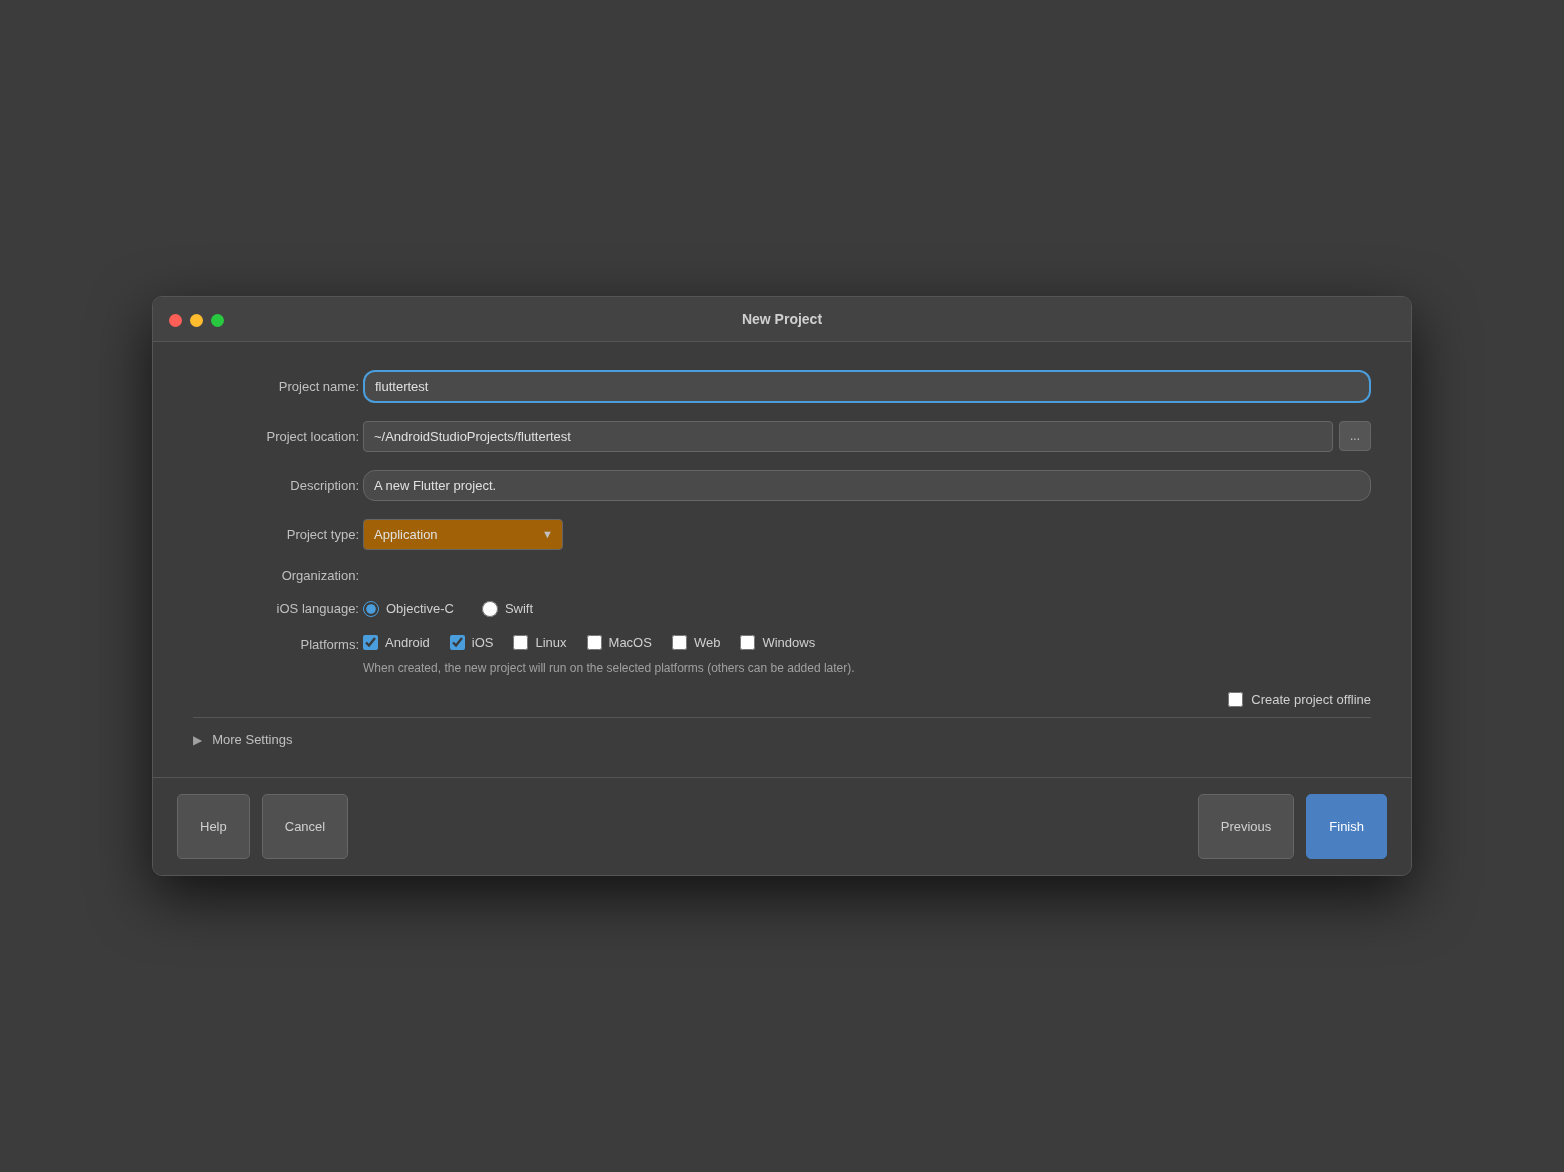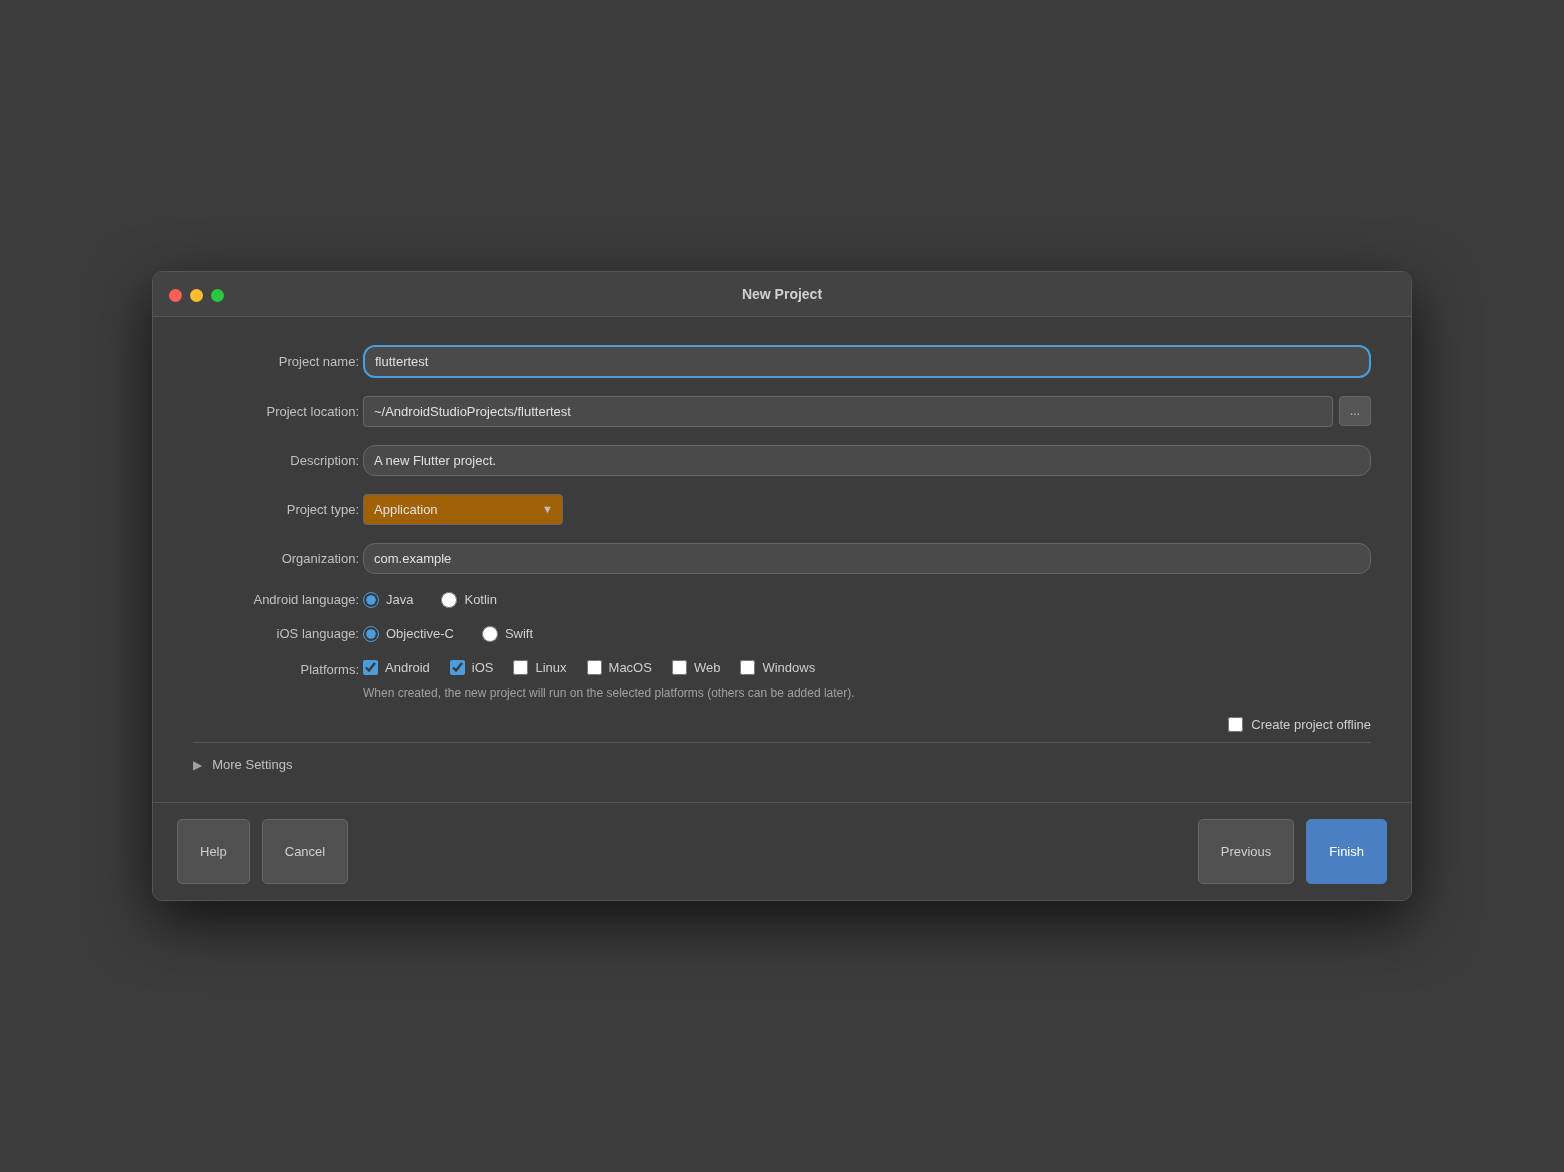--- a/index.html
+++ b/index.html
@@ -347,36 +347,22 @@
           <option value="Plugin">Plugin</option>
           <option value="Package">Package</option>
           <option value="Module">Module</option>
         </select>
         <span class="select-arrow">▼</span>
       </div>
     </div>
 
     <div class="form-row">
       <label class="form-label">Organization:</label>
-      <input class="form-input" type="text" value="com.example" style="">
-    </div>
-
-    <div class="form-row">
-      <label class="form-label">Android language:</label>
-      <div class="radio-group">
-        <label class="radio-item">
-          <input type="radio" class="radio-input" name="android-lang" value="java" checked="" style="">
-          <span class="radio-label">Java</span>
-        </label>
-        <label class="radio-item">
-          <input type="radio" class="radio-input" name="android-lang" value="kotlin" style="">
-          <span class="radio-label">Kotlin</span>
-        </label>
-      </div>
-    </div>
+    </div>
+
 
     <div class="form-row">
       <label class="form-label">iOS language:</label>
       <div class="radio-group">
         <label class="radio-item">
           <input type="radio" class="radio-input" name="ios-lang" value="objectivec" checked="" style="">
           <span class="radio-label">Objective-C</span>
         </label>
         <label class="radio-item">
           <input type="radio" class="radio-input" name="ios-lang" value="swift" style="">

